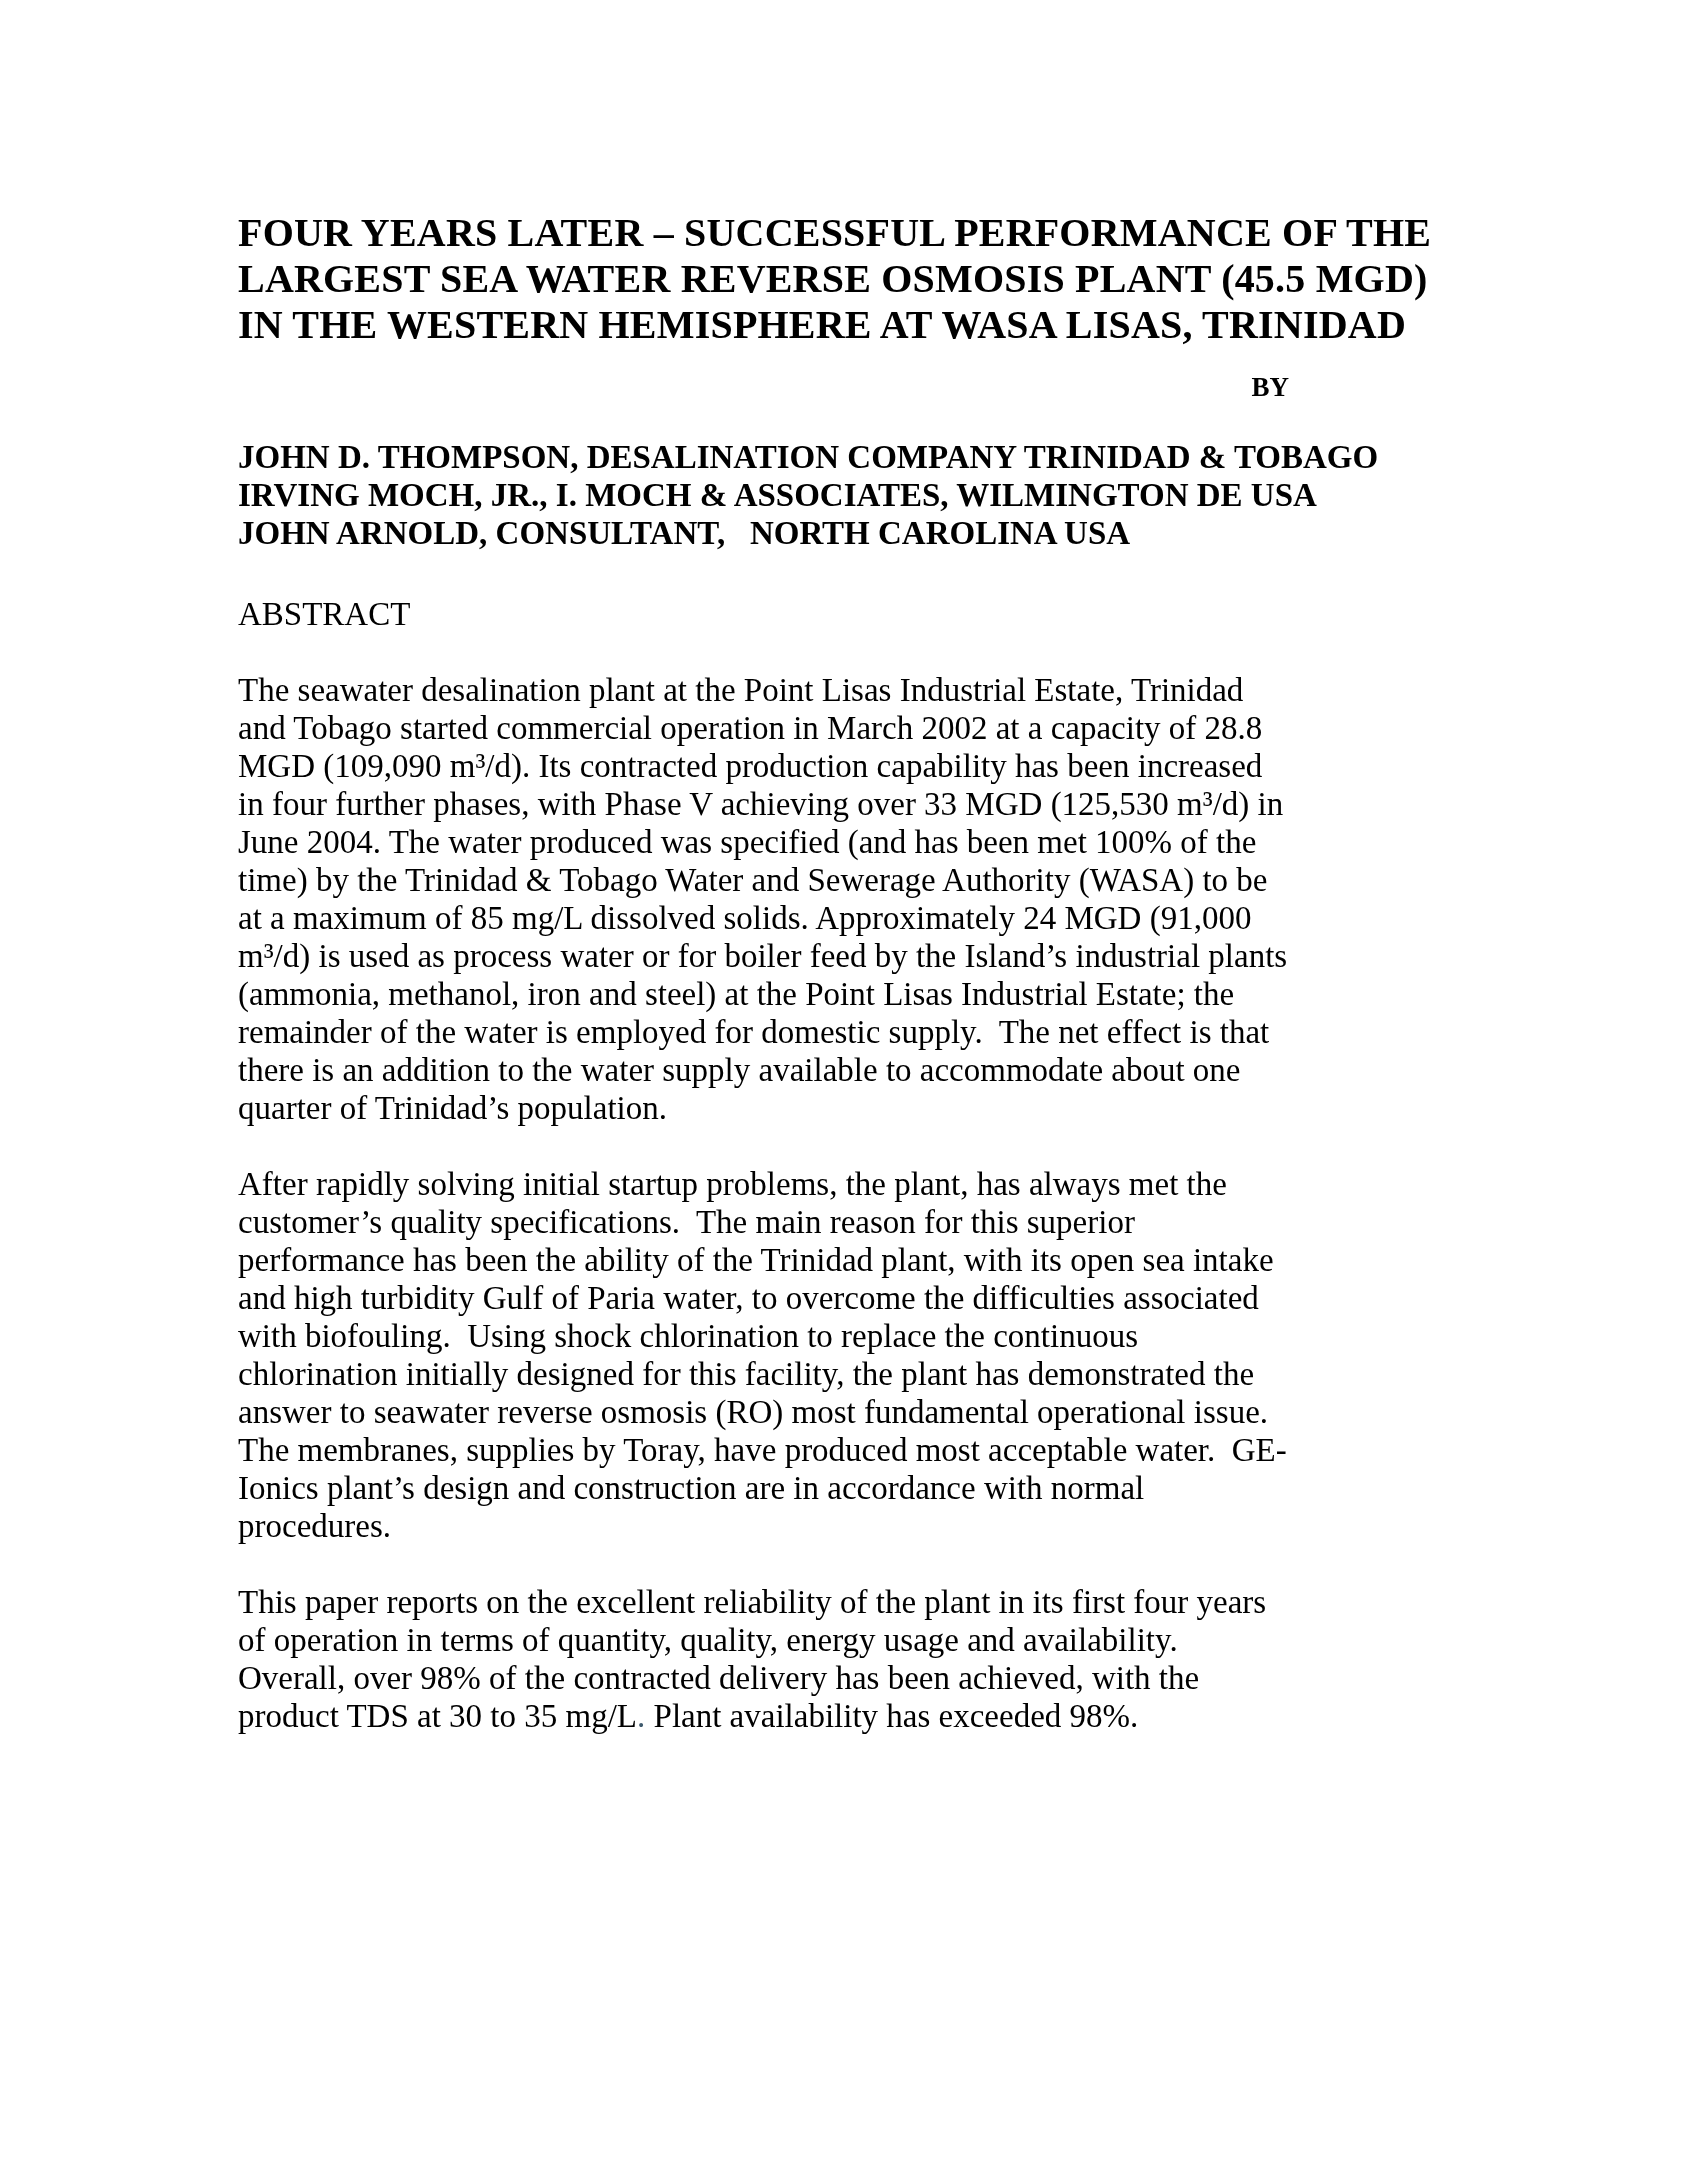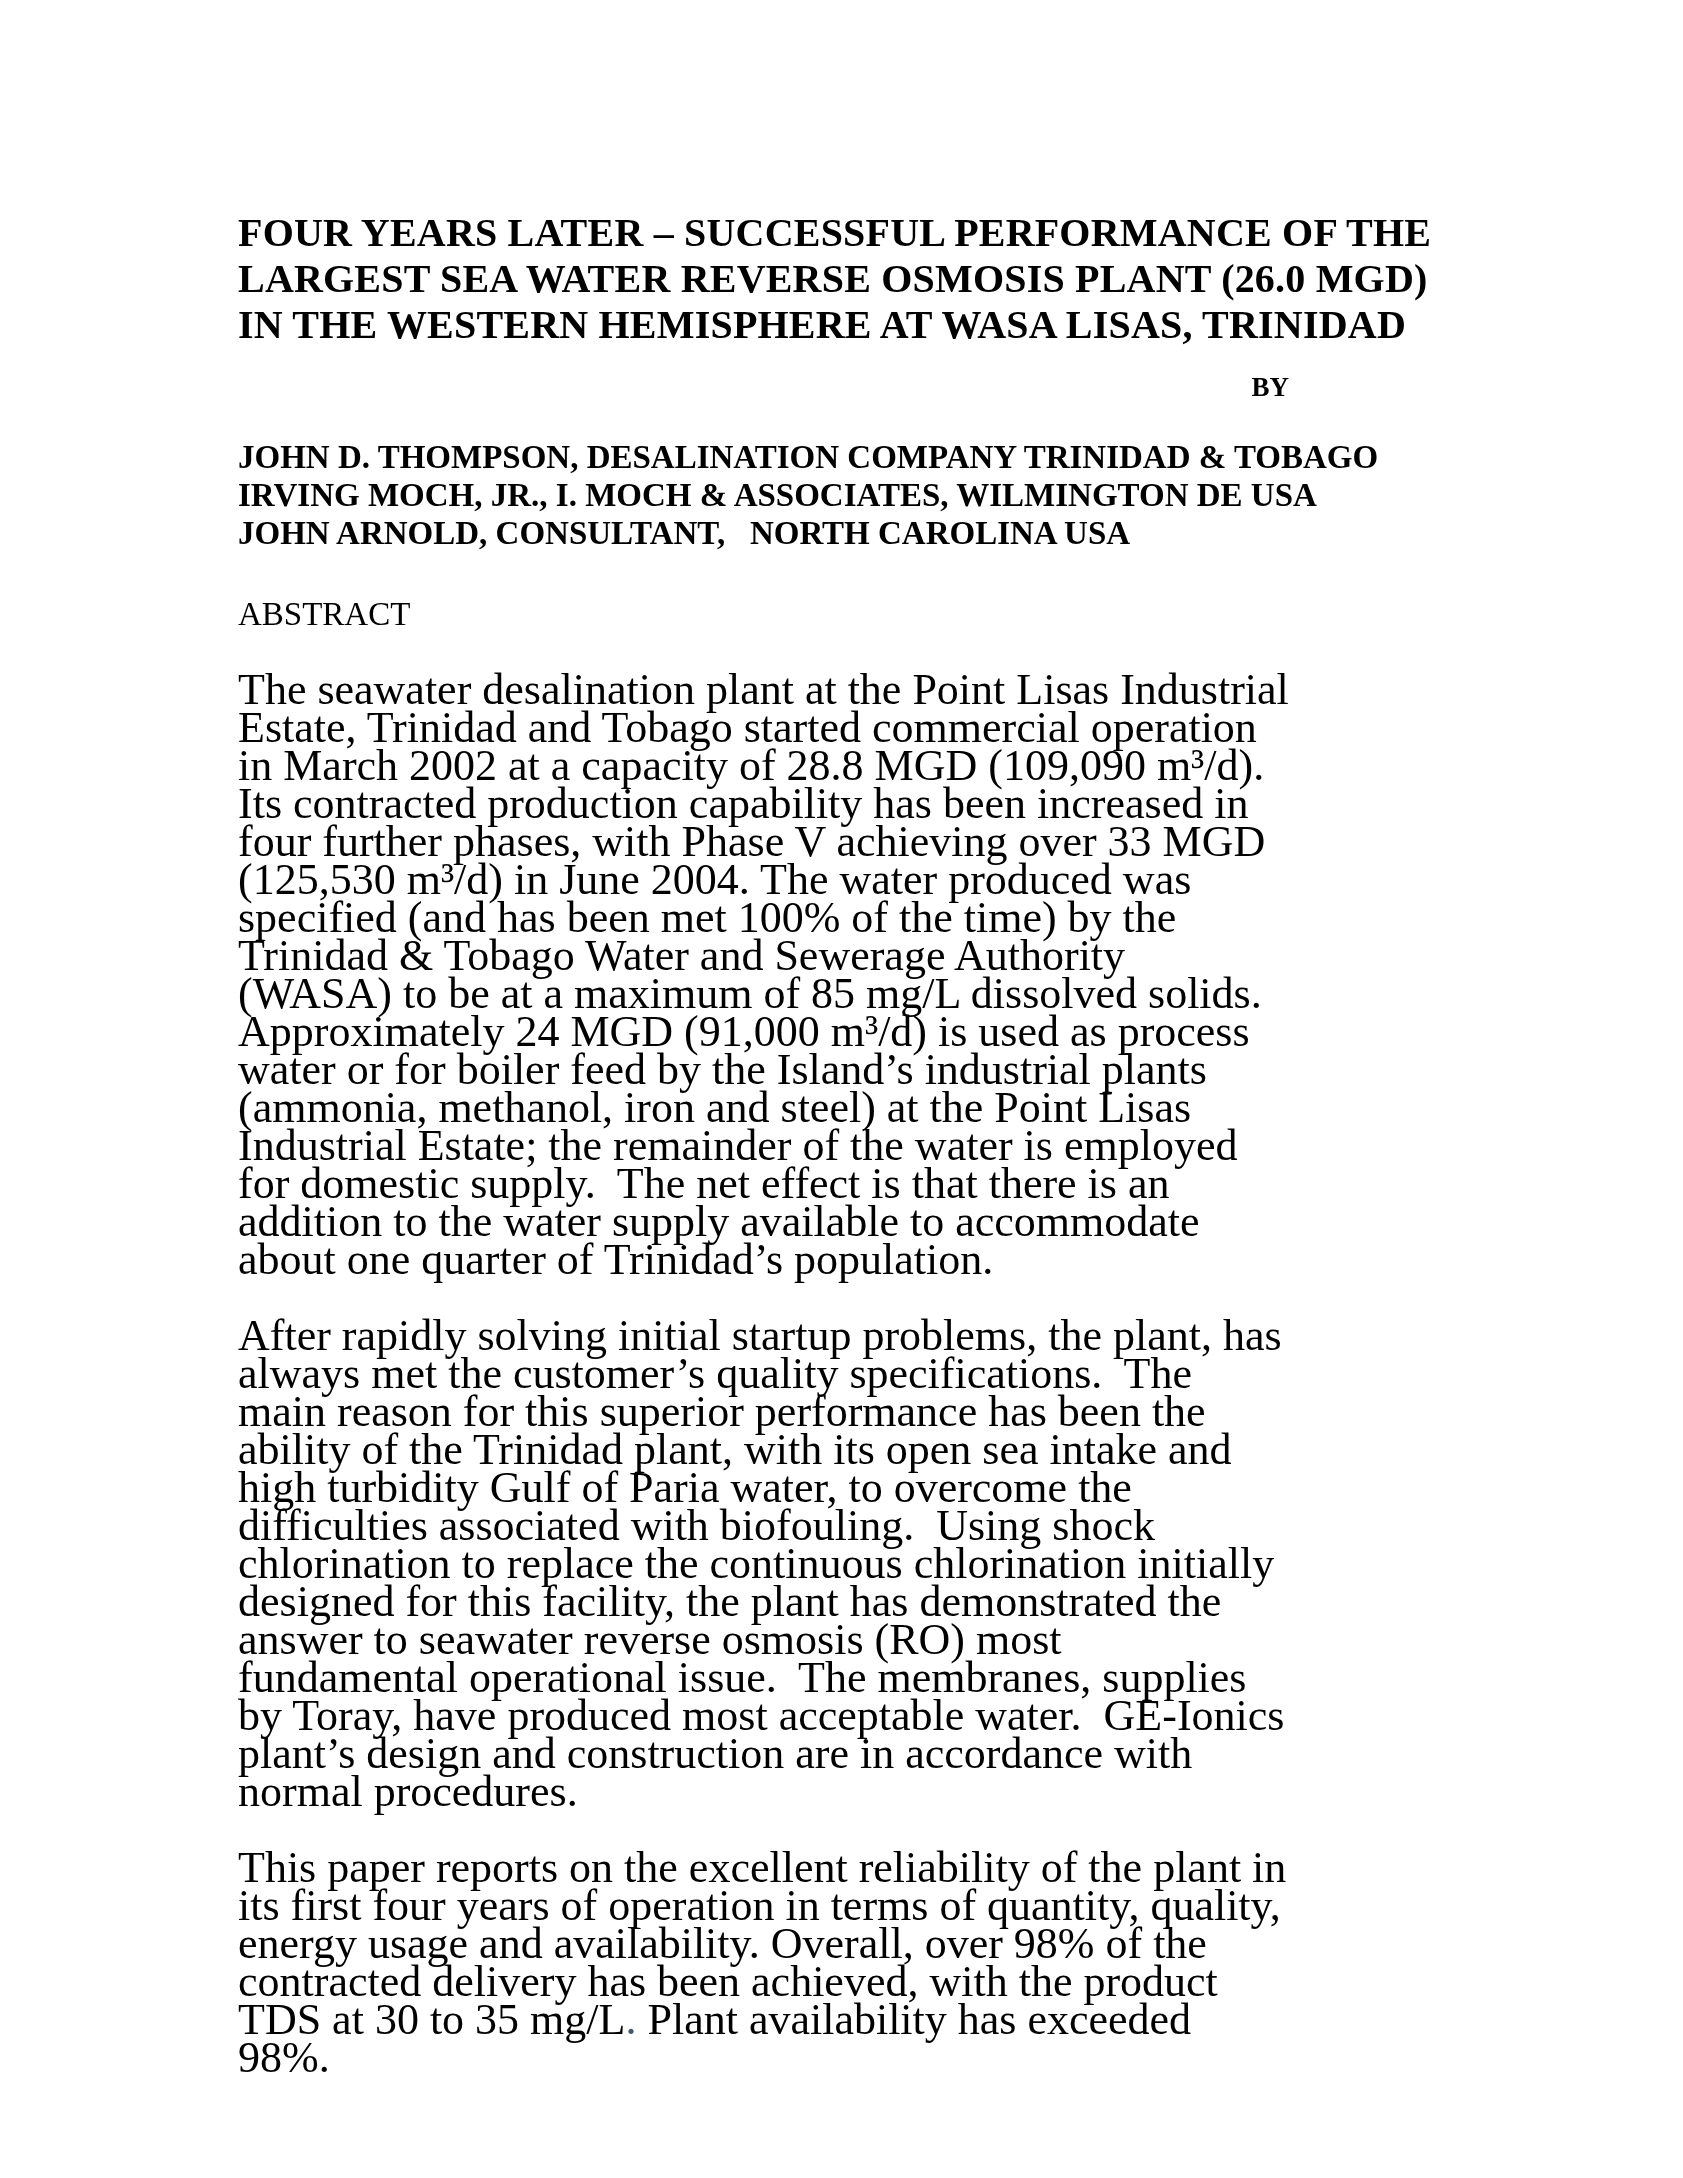--- a/index.html
+++ b/index.html
@@ -50,37 +50,37 @@
     white-space: pre;
   }
   .section-heading {
     margin: 43px 0 0 0;
     font-size: 33px;
     line-height: 38px;
     font-weight: normal;
   }
   .para {
     margin: 38px 0 0 0;
-    font-size: 44px;
+    font-size: 33px;
     line-height: 38px;
     white-space: pre-wrap;
   }
   .accent-period {
     
     color: #3f5a6e;
   }
 </style>
 </head>
 <body>
 
 <div class="page">
 
   <h1 class="title">
     <span class="tline">FOUR YEARS LATER – SUCCESSFUL PERFORMANCE OF THE</span>
-    <span class="tline">LARGEST SEA WATER REVERSE OSMOSIS PLANT (26.0 MGD)</span>
+    <span class="tline">LARGEST SEA WATER REVERSE OSMOSIS PLANT (45.5 MGD)</span>
     <span class="tline">IN THE WESTERN HEMISPHERE AT WASA LISAS, TRINIDAD</span>
   </h1>
 
   <div class="byline">BY</div>
 
   <div class="authors">
     <span class="author">JOHN D. THOMPSON, DESALINATION COMPANY TRINIDAD &amp; TOBAGO</span>
     <span class="author">IRVING MOCH, JR., I. MOCH &amp; ASSOCIATES, WILMINGTON DE USA</span>
     <span class="author">JOHN ARNOLD, CONSULTANT,   NORTH CAROLINA USA</span>
   </div>

